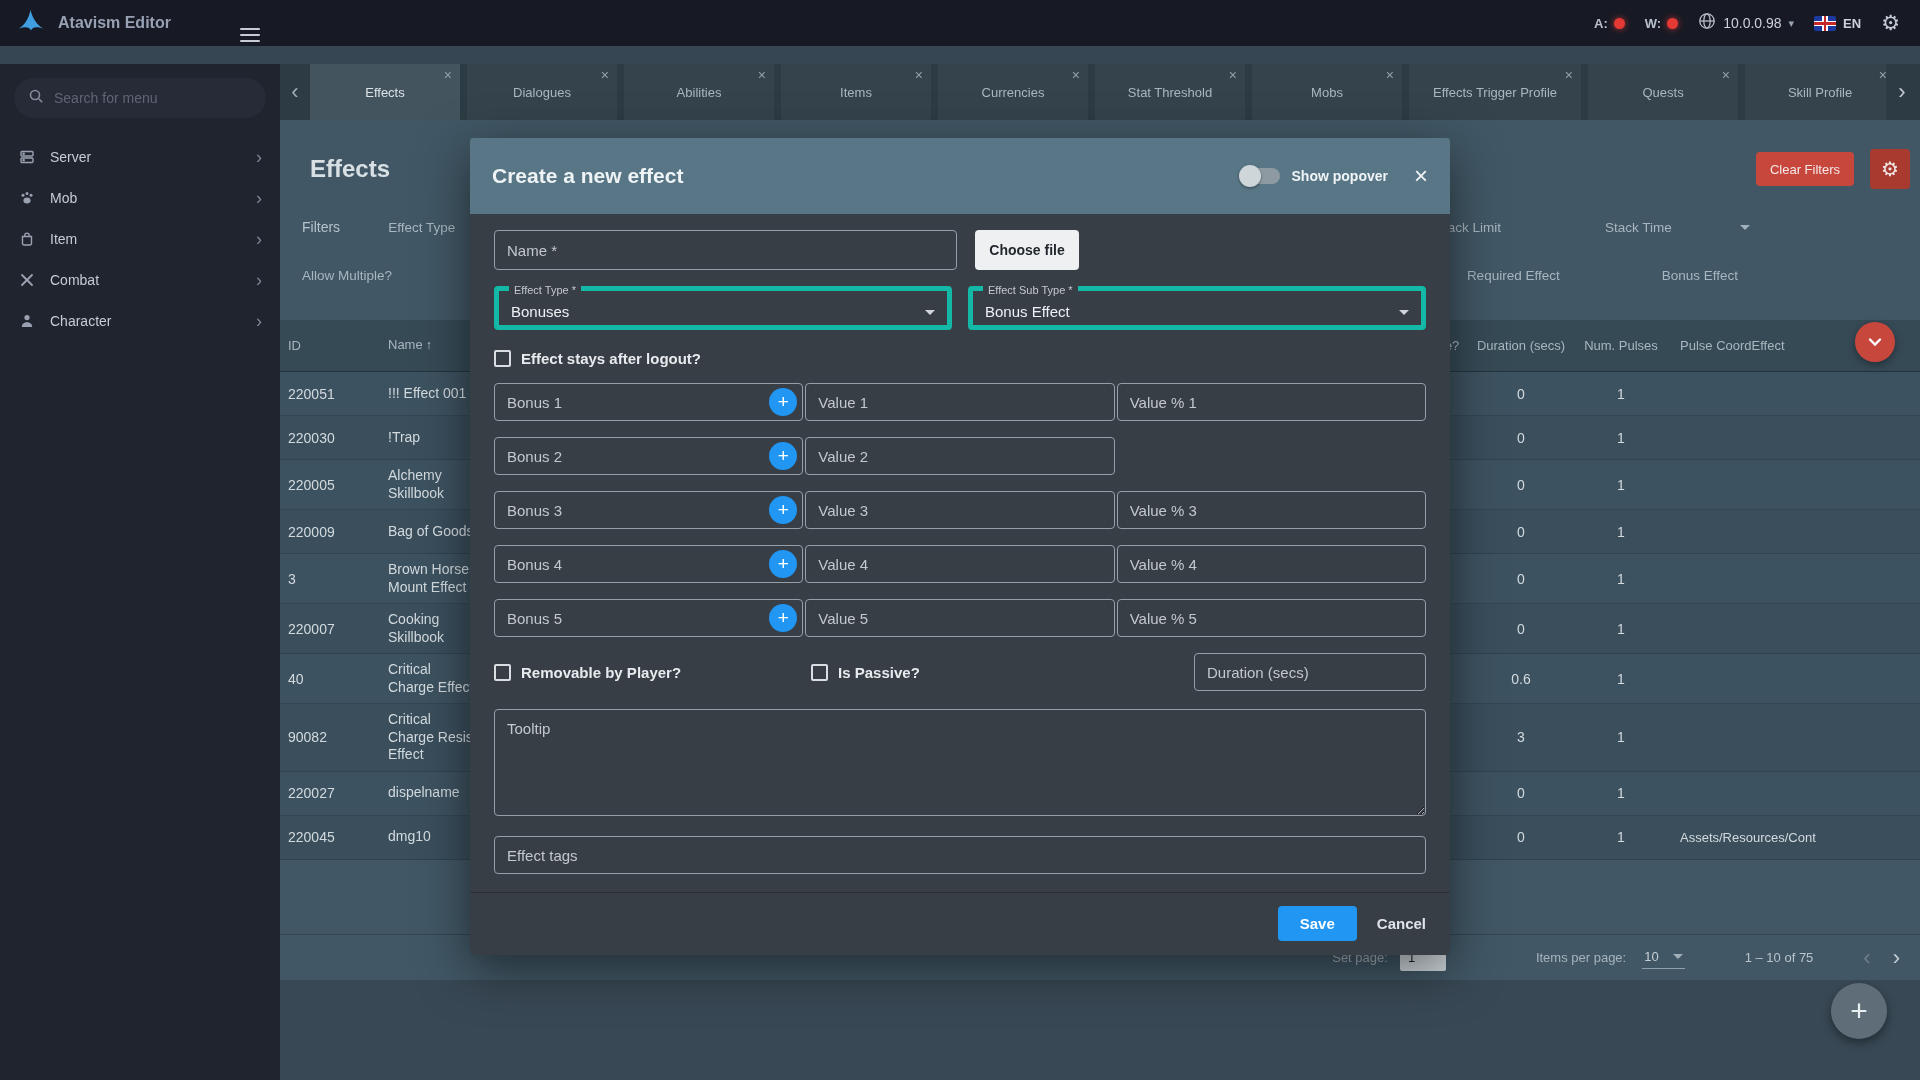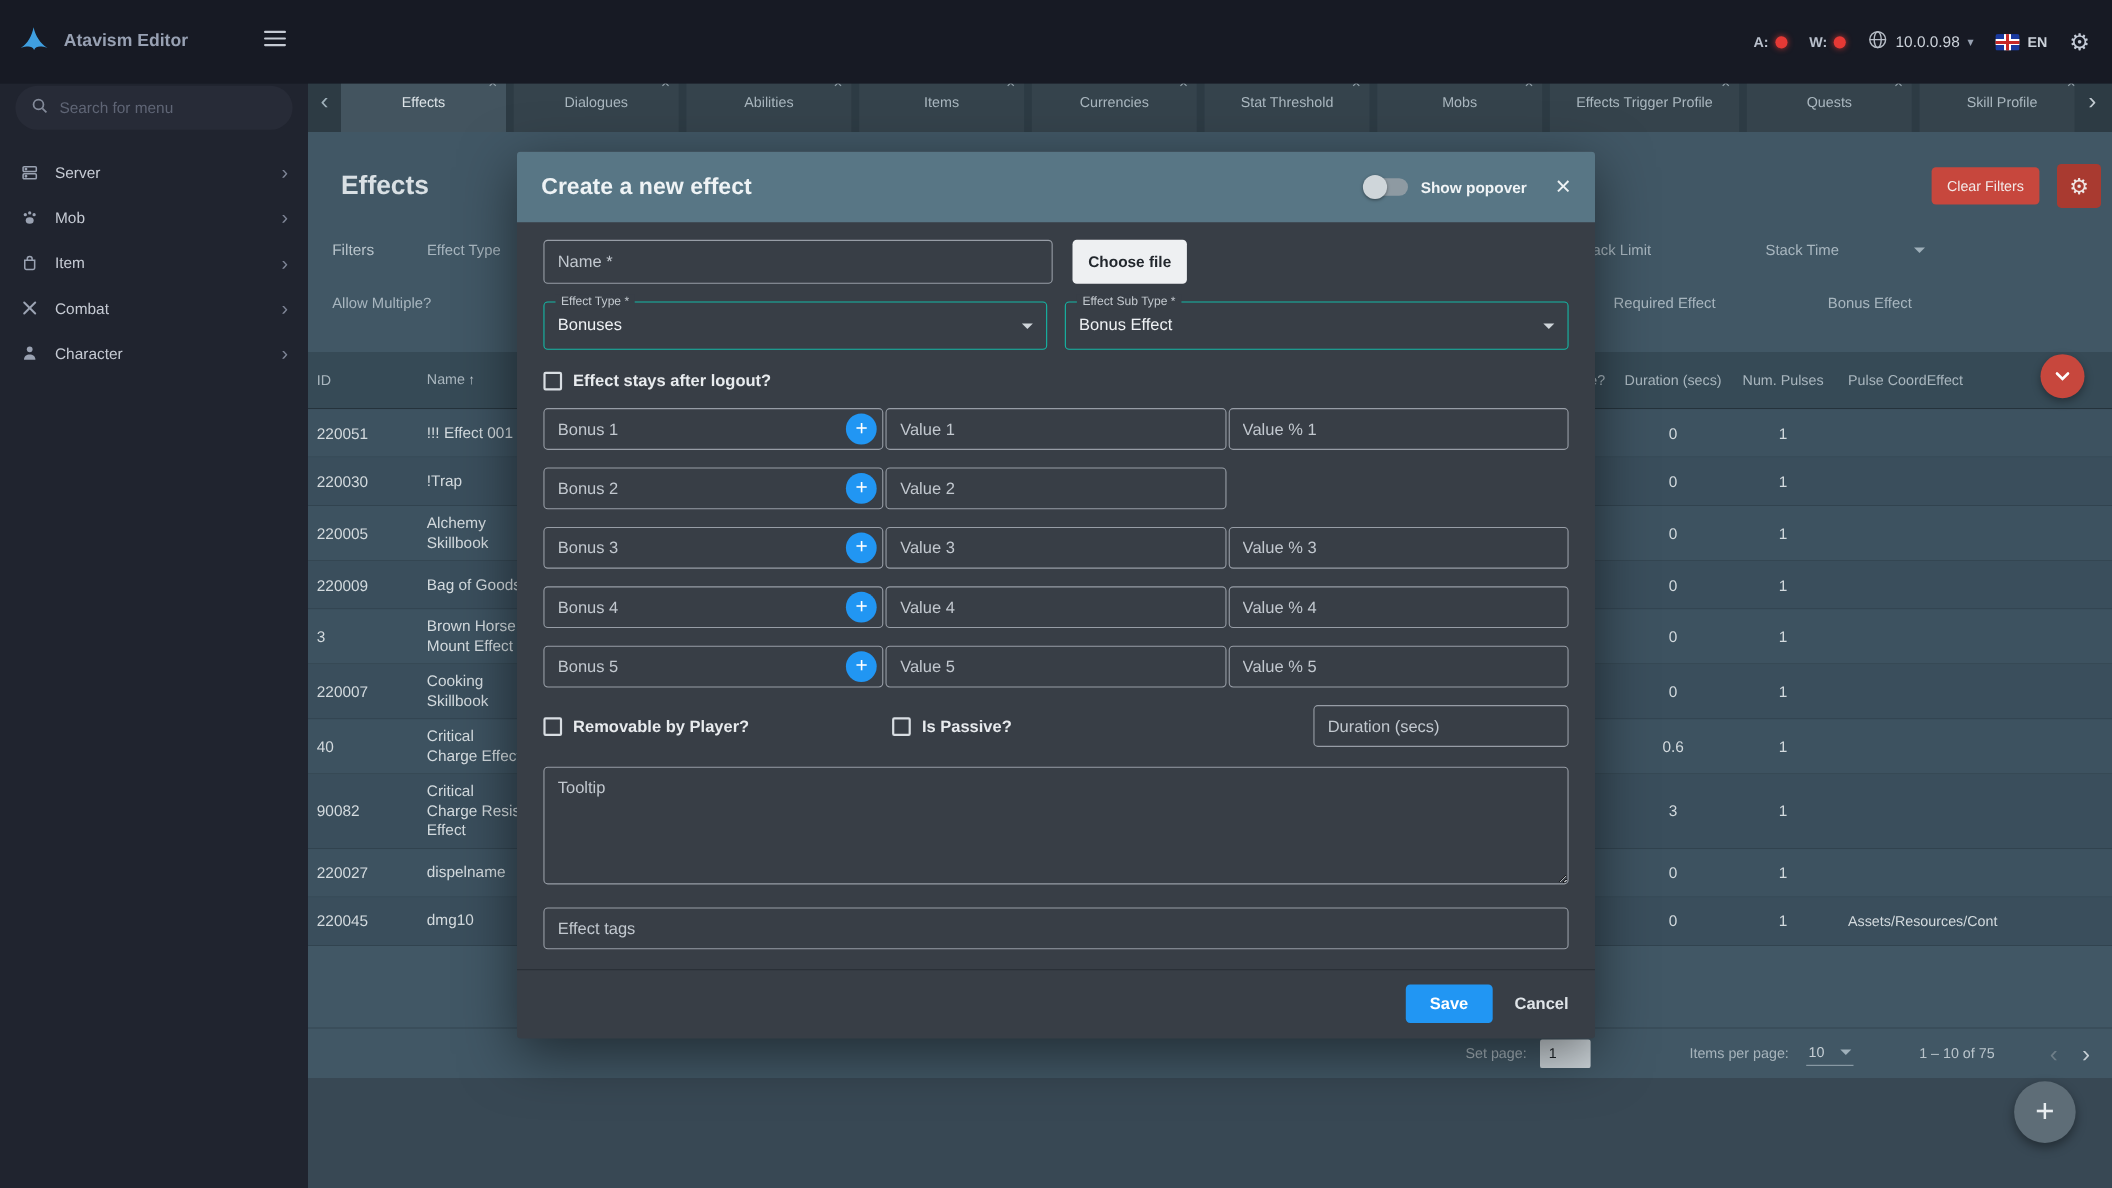--- a/index.html
+++ b/index.html
@@ -1,21 +1,21 @@
 <!DOCTYPE html>
 <html><head>
 <meta charset="utf-8">
 <style>
   * { margin:0; padding:0; box-sizing:border-box; }
   html,body { background:#10131b; }
   body { font-family:"Liberation Sans","DejaVu Sans",sans-serif; }
   .screen { position:relative; width:1920px; height:1080px; overflow:hidden; background:#374653; }
 
   
-  .topbar { position:absolute; top:0; left:0; width:1920px; height:76px; background:#171a24; display:flex; align-items:center; z-index:5; }
+  .topbar { position:absolute; top:0; left:0; width:1920px; height:46px; background:#171a24; display:flex; align-items:center; z-index:5; }
   .brand { display:flex; align-items:center; margin-left:16px; }
   .brand svg { width:30px; height:30px; }
   .brand-title { margin-left:12px; font-size:16px; font-weight:600; color:#98a1b3; }
   .burger { position:absolute; left:240px; top:24px; cursor:pointer; }
   .burger div { width:20px; height:2px; background:#c6cbd4; margin:4px 0; border-radius:1px; }
   .topbar-right { margin-left:auto; display:flex; align-items:center; gap:20px; padding-right:20px; }
   .status-group { display:flex; align-items:center; gap:6px; }
   .status-label { font-size:13px; font-weight:700; color:#b9c0cc; }
   .status-dot { width:11px; height:11px; border-radius:50%; background:#e53935; box-shadow:0 0 6px rgba(229,57,53,.8); }
   .ip-group { display:flex; align-items:center; gap:7px; cursor:pointer; }
@@ -105,38 +105,38 @@
   .pag-next { margin-left:22px; font-size:22px; color:#c6cfd5; cursor:pointer; }
 
   .bottom-strip { height:100px; background:#384854; flex:0 0 auto; }
 
   
   .fab-chevron { position:absolute; right:25px; top:258px; width:40px; height:40px; border-radius:50%; background:#c7473d; display:flex; align-items:center; justify-content:center; cursor:pointer; box-shadow:0 3px 8px rgba(0,0,0,.35); z-index:6; }
   .fab-plus { position:absolute; right:33px; top:919px; width:56px; height:56px; border-radius:50%; background:#5e6d77; color:#e8edf0; font-size:30px; display:flex; align-items:center; justify-content:center; cursor:pointer; box-shadow:0 4px 10px rgba(0,0,0,.4); z-index:6; }
 
   
   .modal { position:absolute; left:470px; top:138px; width:980px; background:#383e46; border-radius:3px; box-shadow:0 14px 50px rgba(0,0,0,.5); z-index:30; }
-  .modal-header { height:64px; background:#587685; display:flex; align-items:center; padding:0 22px; border-radius:3px 3px 0 0;text-align:center; }
+  .modal-header { height:76px; background:#587685; display:flex; align-items:center; padding:0 22px; border-radius:3px 3px 0 0;text-align:center; }
   .modal-title { font-size:21px; font-weight:600; color:#eef3f5; }
   .modal-header-right { margin-left:auto; display:flex; align-items:center; gap:26px; }
   .toggle-group { display:flex; align-items:center; gap:12px; cursor:pointer; }
   .toggle-track { position:relative; width:38px; height:16px; border-radius:8px; background:#8e9aa2; }
   .toggle-knob { position:absolute; left:-3px; top:-3px; width:22px; height:22px; border-radius:50%; background:#cfd6da; box-shadow:0 1px 3px rgba(0,0,0,.4); }
   .toggle-label { font-size:14px; font-weight:700; color:#f0f4f6; }
   .modal-close { font-size:24px; color:#eef3f5; cursor:pointer; line-height:1; }
 
   .modal-body { padding:16px 24px 0 24px; }
   .m-input { height:40px; background:transparent; border:1px solid #979da6; border-radius:4px; color:#eef1f4; font-size:15px; padding:0 12px; font-family:inherit; outline:none; width:100%; }
   .m-input::placeholder, .m-textarea::placeholder { color:#c2c8cf; }
   .row-1 { display:flex; gap:12px; align-items:center;border-radius:16px; }
   .fld-name { flex:0 0 463px; }
   .fld-icon { flex:1; }
   .btn-file { flex:0 0 104px; height:40px; background:#eef0f2; color:#22272d; border:none; border-radius:4px; font-size:14px; font-weight:700; cursor:pointer; font-family:inherit; margin-left:6px; }
   .row-2 { display:flex; gap:16px; margin-top:16px; }
-  .m-select { position:relative; flex:1; height:44px; border:1px solid #14b8a6; border-radius:4px; cursor:pointer; }
+  .m-select { position:relative; flex:1; height:44px; border:5px solid #14b8a6; border-radius:4px; cursor:pointer; }
   .m-select-label { position:absolute; top:-7px; left:10px; background:#383e46; padding:0 5px; font-size:11px; color:#c3c9cf; }
   .m-select-value { line-height:42px; padding-left:12px; font-size:15px; color:#eef1f4; }
   .m-select-caret { position:absolute; right:12px; top:19px; width:0; height:0; border-left:5px solid transparent; border-right:5px solid transparent; border-top:5px solid #cfd5da; }
   .cbx-line { display:flex; align-items:center; margin-top:20px; }
   .cbx { width:17px; height:17px; border:2px solid #d9dee3; border-radius:2px; background:transparent; flex:0 0 auto; cursor:pointer; }
   .cbx-label { margin-left:10px; font-size:15px; font-weight:600; color:#e8ebee; }
   .bonus-grid { margin-top:16px; }
   .bonus-row { display:grid; grid-template-columns:1fr 1fr 1fr; gap:2px; margin-bottom:16px; }
   .bonus-cell { position:relative; }
   .bonus-cell .m-input { height:38px; padding-right:42px; }

